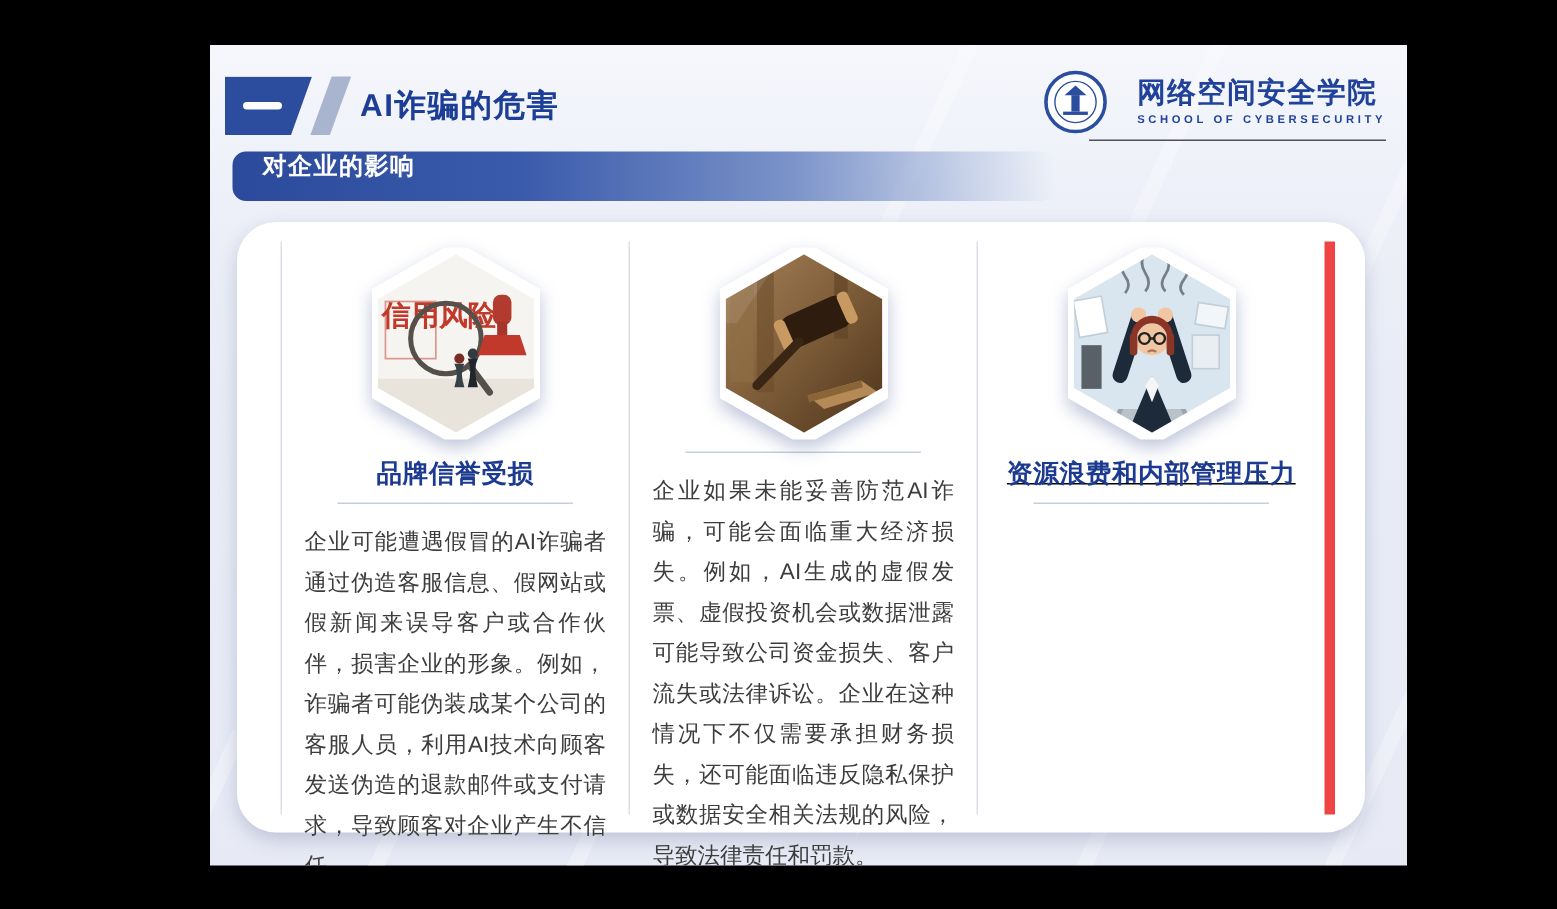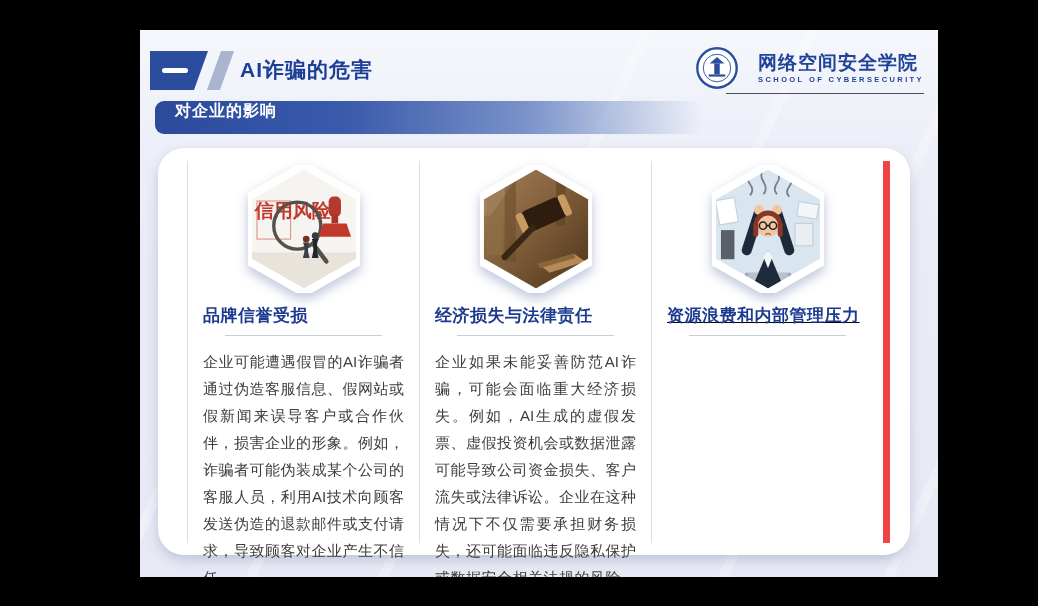--- a/index.html
+++ b/index.html
@@ -66,21 +66,21 @@
   .col{
     flex:1 1 0;border-left:1px solid #dcdfea;padding:2px 15px 0 15px;min-width:0;
   }
   .col:last-child{border-right:7px solid #ef4444;text-decoration:underline;}
   .hexframe{
     width:112px;height:128px;margin:2px auto 0;
     filter:drop-shadow(0 5px 6px rgba(70,90,150,.35));
   }
   .hexframe svg{width:100%;height:100%;display:block;}
   .col-title{
-    margin-top:11px;text-align:left;font-size:17px;font-weight:800;color:#1c3b90;letter-spacing:.5px;
+    margin-top:11px;text-align:center;font-size:17px;font-weight:800;color:#1c3b90;letter-spacing:.5px;
   }
   .title-rule{width:78%;height:1px;background:#c6cddd;margin:8px auto 0;}
   .col-body{
     margin-top:12px;font-size:15px;line-height:1.8;color:#3d3d3d;text-align:justify;
   }
 </style>
 </head>
 <body>
 
 <div class="slide">
@@ -168,21 +168,20 @@
                 <rect x="-24" y="-10" width="7" height="20" rx="3" fill="#c89a62"></rect>
                 <rect x="17" y="-10" width="7" height="20" rx="3" fill="#c89a62"></rect>
               </g>
               <line x1="47" y1="56" x2="22" y2="82" stroke="#3a2614" stroke-width="5.5" stroke-linecap="round"></line>
               <path d="M52 88 l32 -9 l10 7 l-32 10 z" fill="#b58a57"></path>
               <path d="M52 88 l32 -9 l1 4 l-32 9 z" fill="#8a6537"></path>
             </g>
             <polygon points="50,0 100,28.5 100,85.5 50,114 0,85.5 0,28.5" fill="none" stroke="#ffffff" stroke-width="7"></polygon>
           </svg>
         </div>
-        <div class="col-title">经济损失与法律责任</div>
         <div class="title-rule"></div>
         <div class="col-body">企业如果未能妥善防范AI诈骗，可能会面临重大经济损失。例如，AI生成的虚假发票、虚假投资机会或数据泄露可能导致公司资金损失、客户流失或法律诉讼。企业在这种情况下不仅需要承担财务损失，还可能面临违反隐私保护或数据安全相关法规的风险，导致法律责任和罚款。</div>
       </div>
 
       <div class="col">
         <div class="hexframe">
           <svg viewBox="0 0 100 114">
             <defs>
                 <clipPath id="hexC">
                   <polygon points="50,0 100,28.5 100,85.5 50,114 0,85.5 0,28.5"></polygon>

